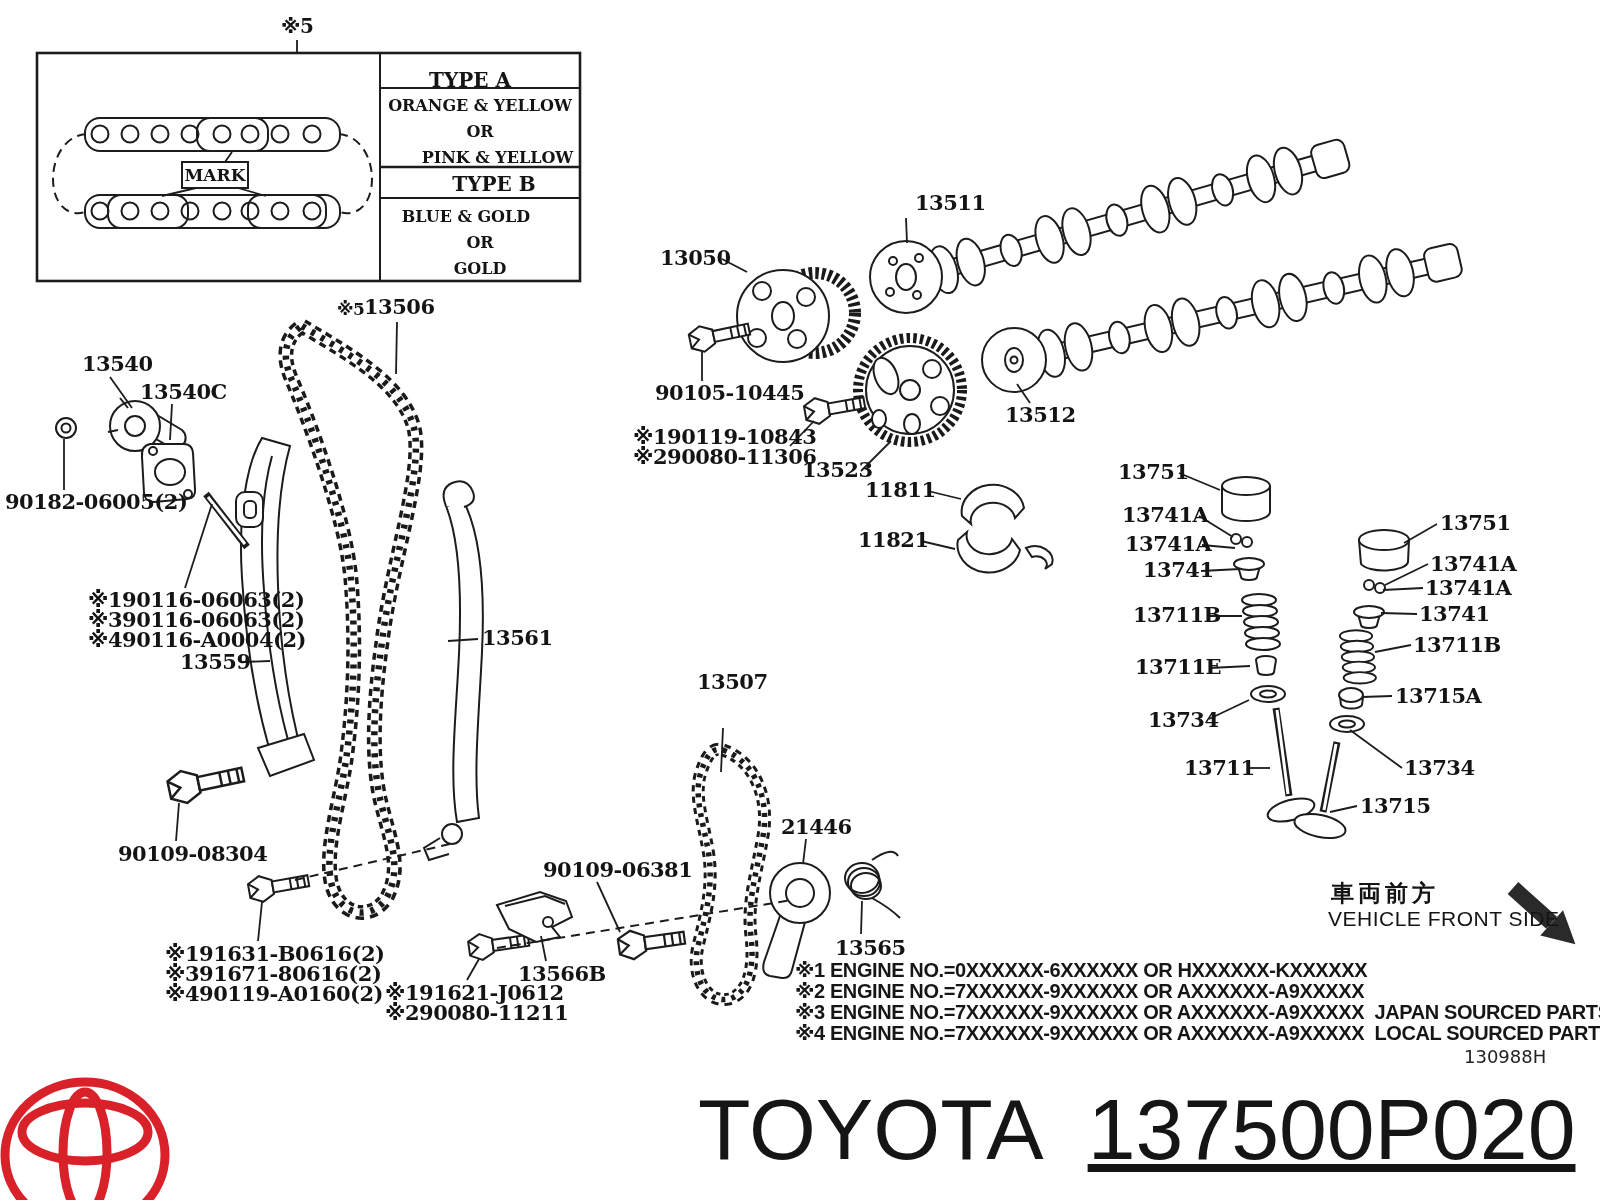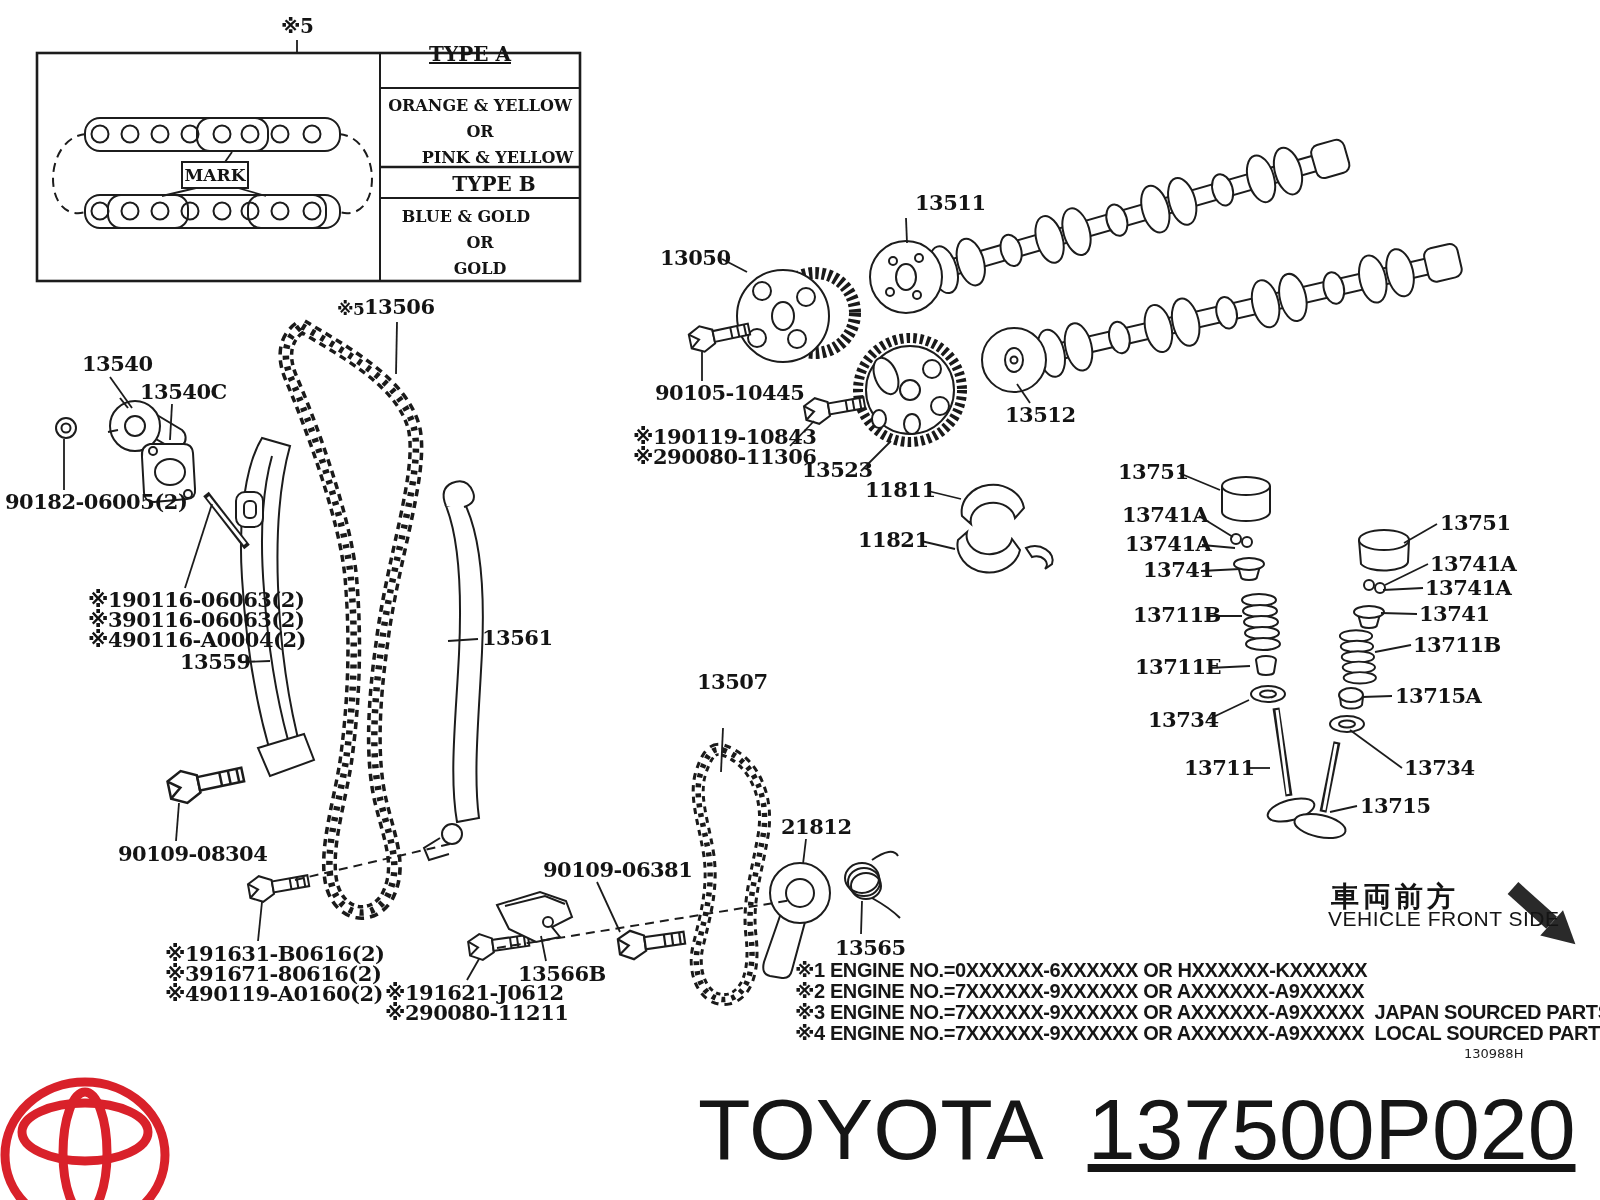--- a/index.html
+++ b/index.html
@@ -12,23 +12,23 @@
               white-space:pre;color:#141414;line-height:1.05;}
   .legend-cell{position:absolute;text-align:center;font-weight:700;color:#141414;
                font-family:"DejaVu Serif","DejaVu Sans",serif;}
   .lg-title{font-size:20px;}
   .lg-line{font-size:16px;line-height:26px;}
   #notes{position:absolute;left:795px;top:960px;}
   .note-line{font-family:"Liberation Sans","DejaVu Sans",sans-serif;font-weight:700;
              font-size:20px;line-height:21px;letter-spacing:-0.4px;color:#161616;
              white-space:pre;}
   .diagram-code{position:absolute;left:1464px;top:1046px;
-                font-family:"DejaVu Sans",sans-serif;font-size:13px;color:#222;}
+                font-family:"DejaVu Sans",sans-serif;font-size:18px;color:#222;}
   .dir-jp{position:absolute;left:1331px;top:878px;font-family:"DejaVu Sans",sans-serif;
-          font-weight:700;font-size:28px;letter-spacing:4px;color:#141414;}
+          font-weight:700;font-size:23px;letter-spacing:4px;color:#141414;}
   .dir-en{position:absolute;left:1328px;top:907px;font-family:"Liberation Sans",sans-serif;
           font-size:21px;letter-spacing:0.5px;color:#141414;}
   .title{position:absolute;left:698px;top:1086px;white-space:nowrap;
          font-family:"Liberation Sans",sans-serif;font-size:86px;font-weight:400;
          color:#151515;line-height:1;}
   .title .num{margin-left:44px;text-decoration:underline;}
 </style>
 </head>
 <body>
 
@@ -352,21 +352,21 @@
       <polygon points="52,-17 84,0 52,17" fill="#2a2a2a"></polygon>
     </g>
 
     <g fill="none" stroke="#d9212a">
       <ellipse cx="85" cy="1155" rx="80" ry="73" stroke-width="9"></ellipse>
       <ellipse cx="85" cy="1132" rx="63" ry="29" stroke-width="9"></ellipse>
       <ellipse cx="85" cy="1153" rx="22" ry="61" stroke-width="9"></ellipse>
     </g>
   </svg>
 
-  <div class="legend-cell lg-title" style="left:380px;top:42px;width:180px;text-decoration:underline;">TYPE A</div>
+  <div class="legend-cell lg-title" style="left:380px;top:68px;width:180px;">TYPE A</div>
   <div class="legend-cell lg-line" style="left:380px;top:93px;width:200px;">ORANGE &amp; YELLOW</div>
   <div class="legend-cell lg-line" style="left:380px;top:119px;width:200px;">OR</div>
   <div class="legend-cell lg-line" style="left:380px;top:145px;width:235px;">PINK &amp; YELLOW</div>
   <div class="legend-cell lg-title" style="left:380px;top:172px;width:228px;">TYPE B</div>
   <div class="legend-cell lg-line" style="left:380px;top:204px;width:172px;">BLUE &amp; GOLD</div>
   <div class="legend-cell lg-line" style="left:380px;top:230px;width:200px;">OR</div>
   <div class="legend-cell lg-line" style="left:380px;top:256px;width:200px;">GOLD</div>
 
   <div>
       <div class="part-label" style="left: 281px; top: 16px; font-size: 20px;">※5</div>
@@ -407,21 +407,21 @@
       <div class="part-label" style="left: 482px; top: 627px;">13561</div>
       <div class="part-label" style="left: 118px; top: 843px;">90109-08304</div>
       <div class="part-label" style="left: 165px; top: 943px;">※191631-B0616(2)</div>
       <div class="part-label" style="left: 165px; top: 963px;">※391671-80616(2)</div>
       <div class="part-label" style="left: 165px; top: 983px;">※490119-A0160(2)</div>
       <div class="part-label" style="left: 697px; top: 671px;">13507</div>
       <div class="part-label" style="left: 543px; top: 859px;">90109-06381</div>
       <div class="part-label" style="left: 518px; top: 963px;">13566B</div>
       <div class="part-label" style="left: 385px; top: 982px;">※191621-J0612</div>
       <div class="part-label" style="left: 385px; top: 1002px;">※290080-11211</div>
-      <div class="part-label" style="left: 781px; top: 816px;">21812</div>
+      <div class="part-label" style="left: 781px; top: 816px;">21446</div>
       <div class="part-label" style="left: 835px; top: 937px;">13565</div>
     </div>
 
   <div id="notes">
       <div class="note-line">※1 ENGINE NO.=0XXXXXX-6XXXXXX OR HXXXXXX-KXXXXXX</div>
       <div class="note-line">※2 ENGINE NO.=7XXXXXX-9XXXXXX OR AXXXXXX-A9XXXXX</div>
       <div class="note-line">※3 ENGINE NO.=7XXXXXX-9XXXXXX OR AXXXXXX-A9XXXXX  JAPAN SOURCED PARTS</div>
       <div class="note-line">※4 ENGINE NO.=7XXXXXX-9XXXXXX OR AXXXXXX-A9XXXXX  LOCAL SOURCED PARTS</div>
     </div>
   <div class="diagram-code">130988H</div>

